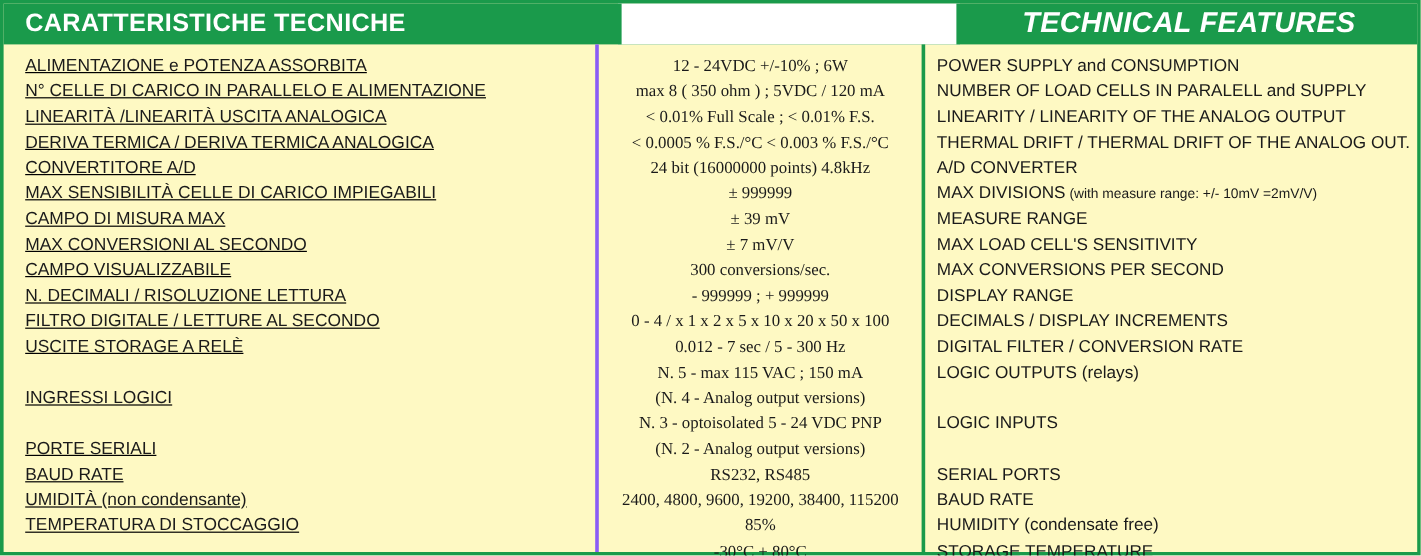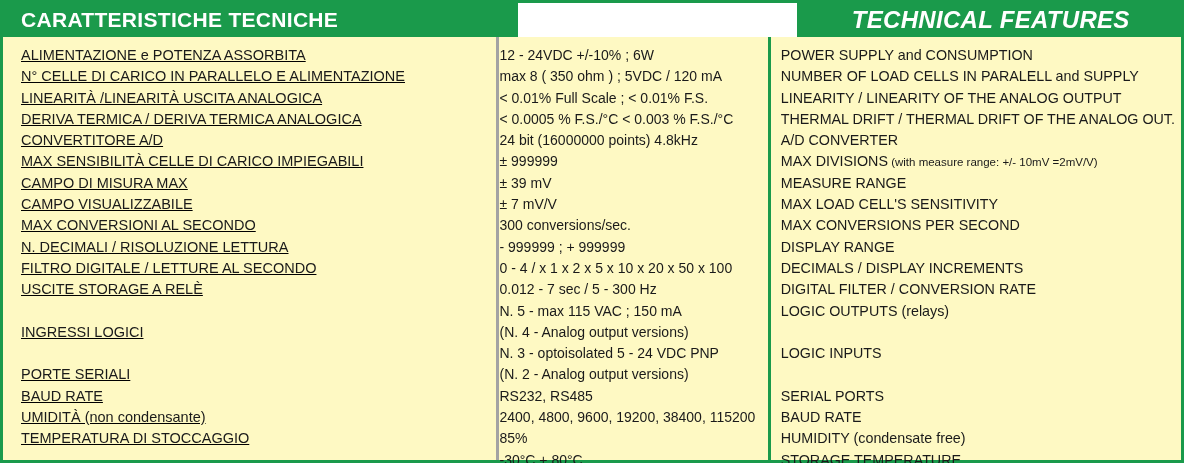--- a/index.html
+++ b/index.html
@@ -71,23 +71,24 @@
     padding: 8px 0 0 0;
   }
   .col-it {
     width: 43.5%;
     padding-left: 18px;
     padding-right: 6px;
     text-decoration: underline;
   }
   .col-val {
     width: 24.2%;
-    border-left: 3px solid #a3a3a3;
+    border-left: 3px solid #8b5cf6;
     border-right: 3px solid #1a9a4b;
-    text-align: left;
+    text-align: center;
+    font-family: Liberation Serif, serif;
   }
   .col-en {
     flex: 1;
     padding-left: 10px;
     padding-right: 6px;
   }
   .line {
     font-size: 14.5px;
     line-height: 21.3px;
     color: #1a1a1a;
@@ -119,22 +120,22 @@
   <div class="body-row">
 
     <div class="col col-it">
       <div class="line"><span>ALIMENTAZIONE e POTENZA ASSORBITA</span></div>
       <div class="line"><span>N° CELLE DI CARICO IN PARALLELO E ALIMENTAZIONE</span></div>
       <div class="line"><span>LINEARITÀ /LINEARITÀ USCITA ANALOGICA</span></div>
       <div class="line"><span>DERIVA TERMICA / DERIVA TERMICA ANALOGICA</span></div>
       <div class="line"><span>CONVERTITORE A/D</span></div>
       <div class="line"><span>MAX SENSIBILITÀ CELLE DI CARICO IMPIEGABILI</span></div>
       <div class="line"><span>CAMPO DI MISURA MAX</span></div>
+      <div class="line"><span>MAX CONVERSIONI AL SECONDO</span></div>
       <div class="line"><span>CAMPO VISUALIZZABILE</span></div>
-      <div class="line"><span>MAX CONVERSIONI AL SECONDO</span></div>
       <div class="line"><span>N. DECIMALI / RISOLUZIONE LETTURA</span></div>
       <div class="line"><span>FILTRO DIGITALE / LETTURE AL SECONDO</span></div>
       <div class="line"><span>USCITE STORAGE A RELÈ</span></div>
       <div class="line"><span></span></div>
       <div class="line"><span>INGRESSI LOGICI</span></div>
       <div class="line"><span></span></div>
       <div class="line"><span>PORTE SERIALI</span></div>
       <div class="line"><span>BAUD RATE</span></div>
       <div class="line"><span>UMIDITÀ (non condensante)</span></div>
       <div class="line"><span>TEMPERATURA DI STOCCAGGIO</span></div>

